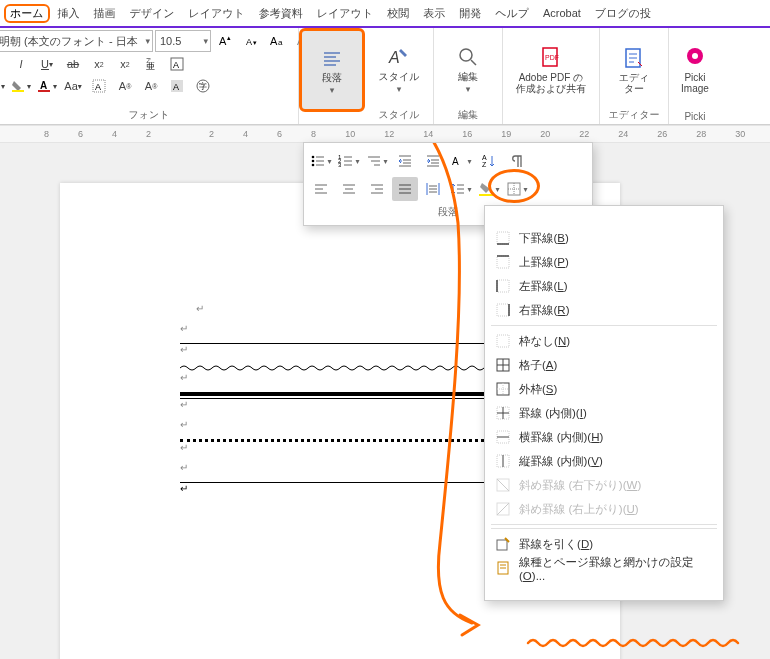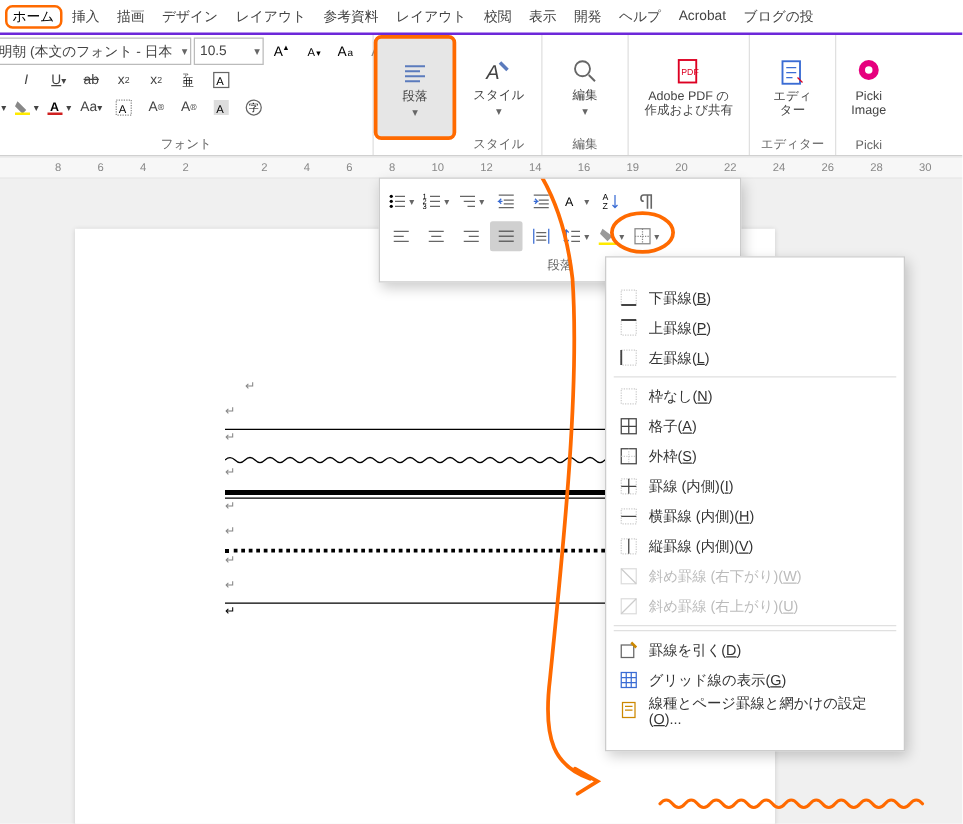--- a/index.html
+++ b/index.html
@@ -469,20 +469,27 @@
         </svg>
         <span><span>上罫線</span>(<u>P</u>)</span>
       </div>
     <div class="mi">
         <svg width="16" height="16">
           <rect x="2" y="2" width="12" height="12" fill="none" stroke="#ccc" stroke-dasharray="1 1"></rect>
           <line x1="2" y1="2" x2="2" y2="14" stroke="#444" stroke-width="1.5"></line>
         </svg>
         <span><span>左罫線</span>(<u>L</u>)</span>
       </div>
+    <div class="mi">
+        <svg width="16" height="16">
+          <rect x="2" y="2" width="12" height="12" fill="none" stroke="#ccc" stroke-dasharray="1 1"></rect>
+          <line x1="14" y1="2" x2="14" y2="14" stroke="#444" stroke-width="1.5"></line>
+        </svg>
+        <span><span>右罫線</span>(<u>R</u>)</span>
+      </div>
     <div class="sep"></div>
     <div class="mi">
         <svg width="16" height="16">
           <rect x="2" y="2" width="12" height="12" fill="none" stroke="#ccc" stroke-dasharray="1 1"></rect>
         </svg>
         <span><span>枠なし</span>(<u>N</u>)</span>
       </div>
     <div class="mi">
         <svg width="16" height="16">
           <rect x="2" y="2" width="12" height="12" fill="none" stroke="#444"></rect>
@@ -536,30 +543,20 @@
         <span><span>斜め罫線 (右上がり)</span>(<u>U</u>)</span>
       </div>
     <div class="sep"></div>
     <div class="sep"></div>
     <div class="mi">
         <svg width="16" height="16">
           <rect x="2" y="4" width="10" height="10" fill="none" stroke="#666"></rect>
           <path d="M10 2 L14 6" stroke="#c80" stroke-width="2"></path>
         </svg>
         <span><span>罫線を引く</span>(<u>D</u>)</span>
-      </div>
-    <div class="mi">
-        <svg width="16" height="16">
-          <rect x="2" y="2" width="12" height="12" fill="none" stroke="#3a6cd4"></rect>
-          <line x1="2" y1="6" x2="14" y2="6" stroke="#3a6cd4"></line>
-          <line x1="2" y1="10" x2="14" y2="10" stroke="#3a6cd4"></line>
-          <line x1="6" y1="2" x2="6" y2="14" stroke="#3a6cd4"></line>
-          <line x1="10" y1="2" x2="10" y2="14" stroke="#3a6cd4"></line>
-        </svg>
-        <span><span>グリッド線の表示</span>(<u>G</u>)</span>
       </div>
     <div class="mi">
         <svg width="16" height="16">
           <rect x="3" y="2" width="10" height="12" fill="none" stroke="#c80"></rect>
           <line x1="5" y1="5" x2="11" y2="5" stroke="#c80"></line>
           <line x1="5" y1="8" x2="11" y2="8" stroke="#c80"></line>
         </svg>
         <span><span>線種とページ罫線と網かけの設定</span>(<u>O</u>)...</span>
       </div>
   </div>

